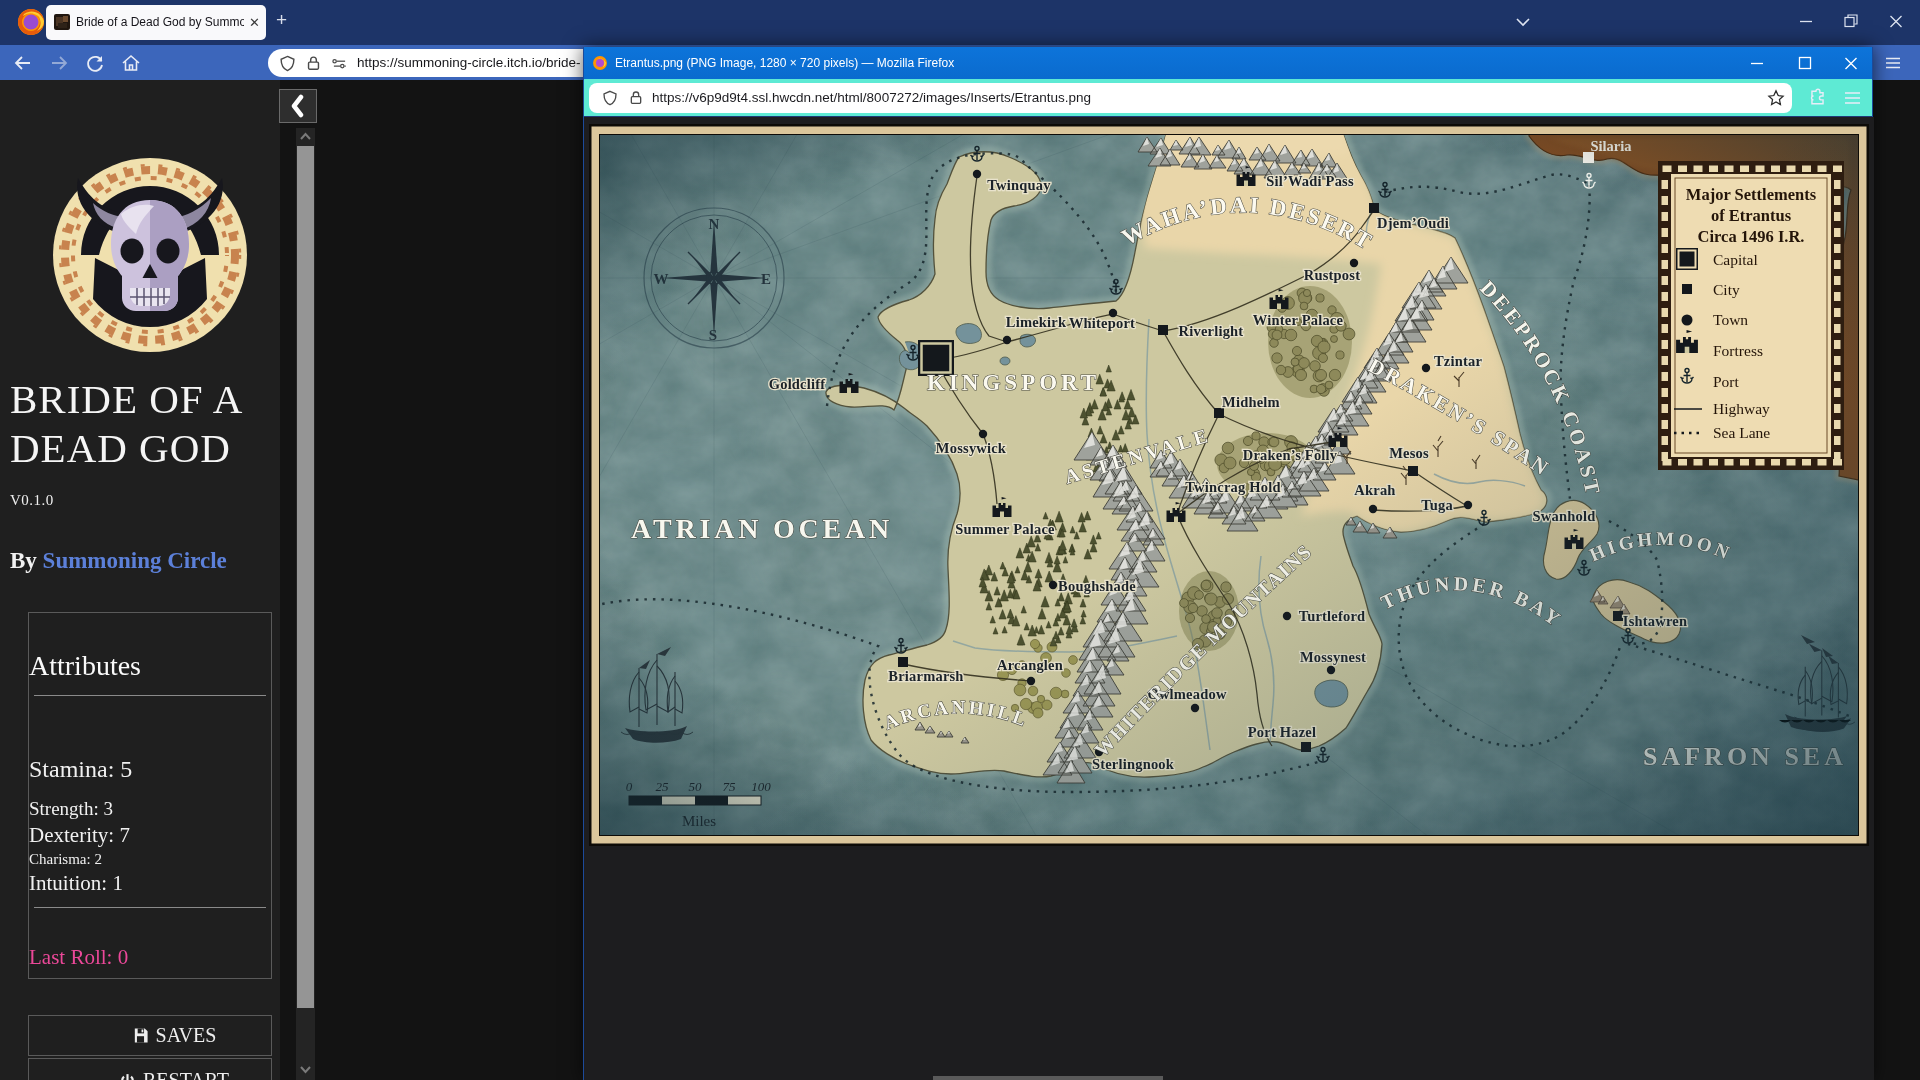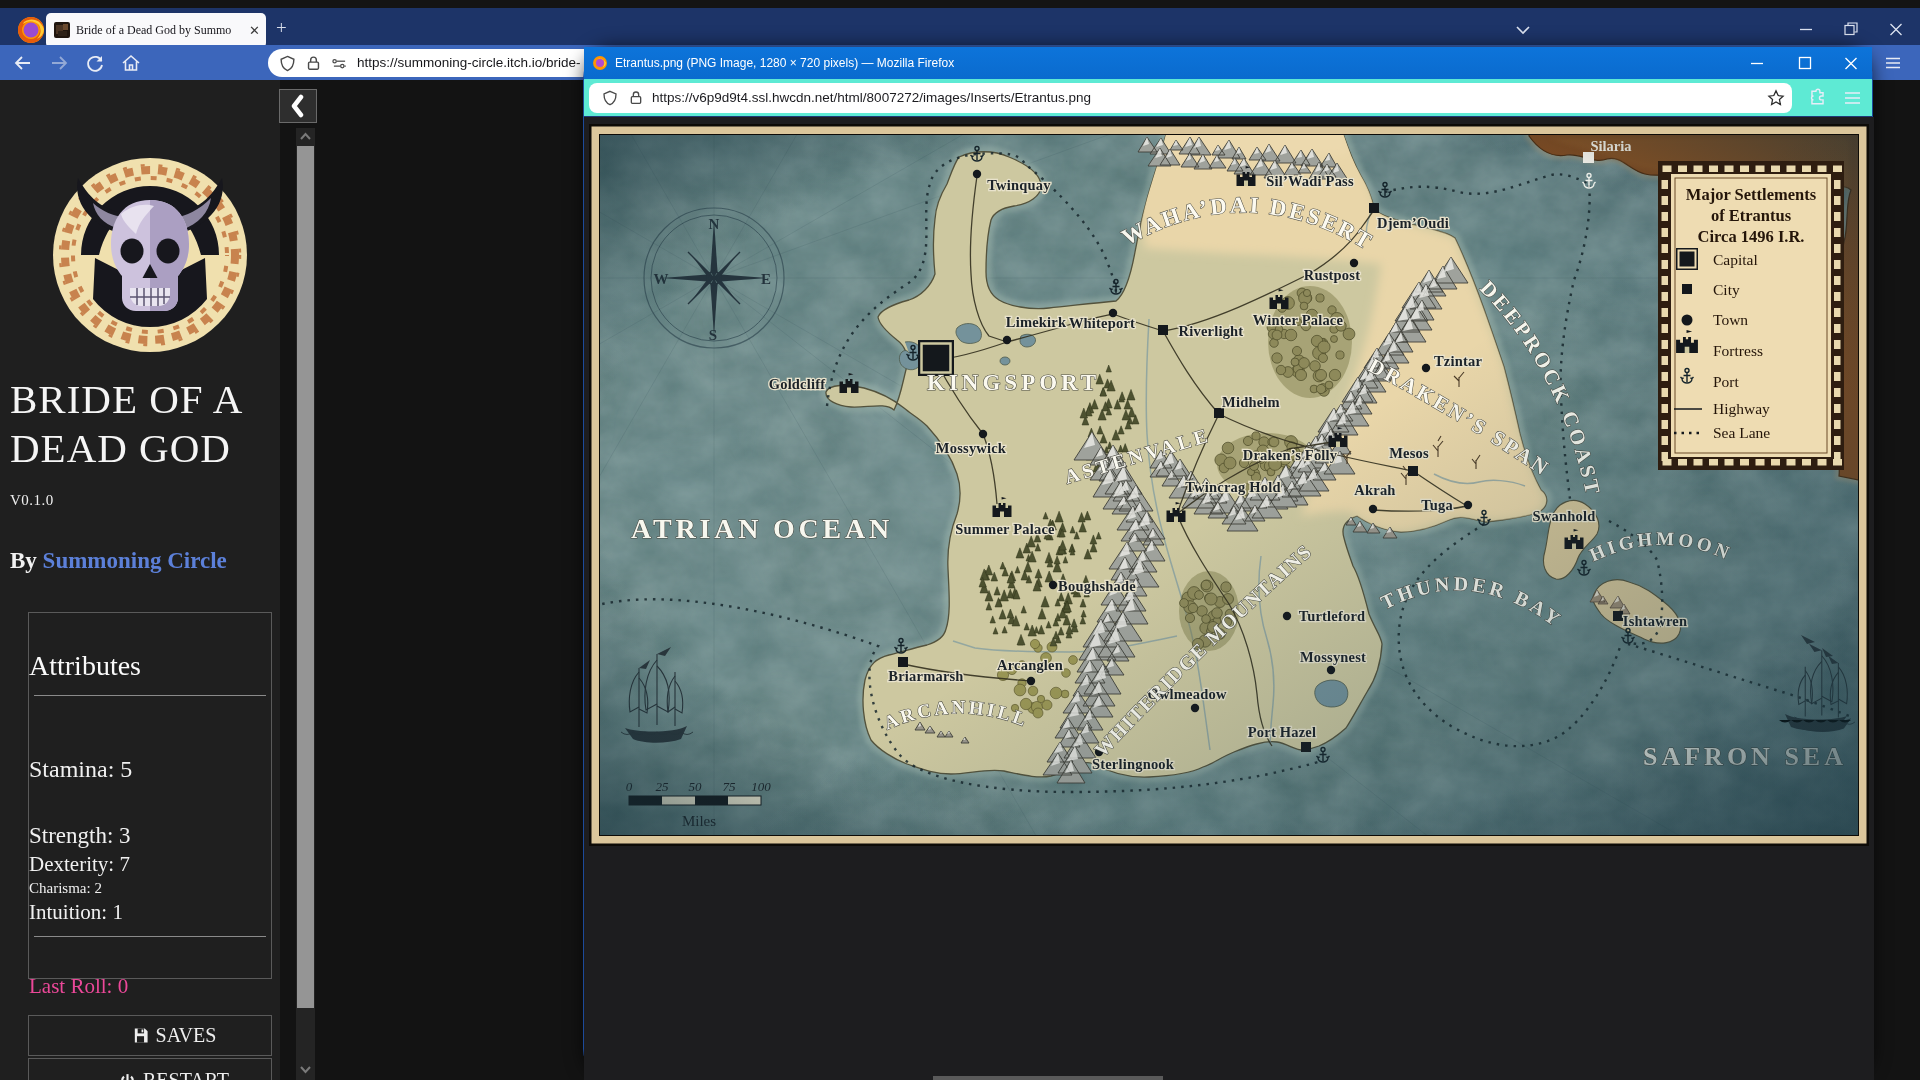--- a/index.html
+++ b/index.html
@@ -1,40 +1,40 @@
 <!DOCTYPE html>
 <html><head>
 <meta charset="utf-8">
 <style>
   * { margin:0; padding:0; box-sizing:border-box; }
   html,body { width:1920px; height:1080px; overflow:hidden; background:#141414;
     font-family:"Liberation Sans", sans-serif; }
   .abs { position:absolute; }
   
-  #tabbar { position:absolute; left:0; top:8px; width:1920px; height:45px; background:#1d3468;font-family:Liberation Serif, serif; }
+  #tabbar { position:absolute; left:0; top:0; width:1920px; height:45px; background:#1d3468; }
   #tab { position:absolute; left:46px; top:5px; width:220px; height:35px; background:#f9f9fb;
     border-radius:5px; overflow:hidden; }
   #tab .tt { position:absolute; left:30px; top:10px; width:168px; font-size:12px; color:#15141a;
     white-space:nowrap; overflow:hidden; }
   #tab .tx { position:absolute; right:6px; top:10px; font-size:13px; color:#3a3a3a; }
   #toolbar1 { position:absolute; left:0; top:45px; width:1920px; height:35px; background:#3c66bb; }
   #urlbar1 { position:absolute; left:268px; top:4px; width:900px; height:28px; background:#fff;
     border-radius:14px; }
   #content1 { position:absolute; left:0; top:80px; width:1920px; height:1000px; background:#131313; }
   #sidebar { position:absolute; left:0; top:80px; width:280px; height:1000px; background:#1f1f1f;
     color:#fff; font-family:"Liberation Serif", serif; }
   .ctr { text-align:left; }
   #attrbox { position:absolute; left:28px; top:532px; width:244px; height:367px;
     border:1px solid #5a5a5a; }
   .hr { border-top:1px solid #8a8a8a; margin:0 5px; }
   .btn { position:absolute; left:28px; width:244px; height:41px; border:1px solid #5a5a5a;
     color:#eee; font-size:20px; display:flex; align-items:center; justify-content:center; gap:7px;padding-left:48px; }
   
   #fwin { position:absolute; left:583px; top:47px; width:1290px; height:1033px;
-    box-shadow:0 0 18px rgba(0,0,0,.65); border-left:1px solid #1c4a9a; border-right:1px solid #1c4a9a;border-radius:31px; }
+    box-shadow:0 0 18px rgba(0,0,0,.65); border-left:1px solid #1c4a9a; border-right:1px solid #1c4a9a; }
   #ftitle { position:absolute; left:0; top:0; width:100%; height:32px;
     background:linear-gradient(#0d74da,#0a6bce); color:#fff; font-size:12px; }
   #ftool { position:absolute; left:0; top:32px; width:100%; height:38px; background:#5eead4;
     border-bottom:1px solid #1e3a78; }
   #furl { position:absolute; left:5px; top:4px; width:1203px; height:30px; background:#fff; border-radius:8px; }
   #fcontent { position:absolute; left:0; top:70px; width:1290px; height:963px; background:#1d1d1f; overflow:hidden; }
   svg text { font-family:"Liberation Serif", serif; }
 </style>
 </head>
 <body>
@@ -133,21 +133,21 @@
     <path d="M70,58 C80,49 94,47 103,50 C94,60 88,66 85,78 C79,72 72,66 70,58 Z" fill="#ece8f2" opacity=".85"></path>
   </svg>
   <div class="ctr abs" style="left:10px;top:295px;width:280px;font-size:41px;color:#f5f5f5;letter-spacing:1px">BRIDE OF A</div>
   <div class="ctr abs" style="left:10px;top:344px;width:280px;font-size:41px;color:#f5f5f5;letter-spacing:1px">DEAD GOD</div>
   <div class="ctr abs" style="left:10px;top:412px;width:280px;font-size:15px;color:#efefef;letter-spacing:.5px">V0.1.0</div>
   <div class="ctr abs" style="left:10px;top:468px;width:280px;font-size:23px;font-weight:bold"><span style="color:#f2f2f2">By </span><span style="color:#5c80d9">Summoning Circle</span></div>
   <div id="attrbox">
     <div class="ctr" style="font-size:28px;margin-top:37px;color:#fafafa">Attributes</div>
     <div class="hr" style="margin-top:13px"></div>
     <div class="ctr" style="font-size:24px;margin-top:60px;color:#f0f0f0">Stamina: 5</div>
-    <div class="ctr" style="font-size:23px;margin-top:40px;color:#f0f0f0">Strength: 3</div>
+    <div class="ctr" style="font-size:19px;margin-top:15px;color:#f0f0f0">Strength: 3</div>
     <div class="ctr" style="font-size:21px;margin-top:3px;color:#f0f0f0">Dexterity: 7</div>
     <div class="ctr" style="font-size:15px;margin-top:3px;color:#f0f0f0">Charisma: 2</div>
     <div class="ctr" style="font-size:21px;margin-top:3px;color:#f0f0f0">Intuition: 1</div>
     <div class="hr" style="margin-top:11px"></div>
     <div class="ctr" style="font-size:21px;margin-top:37px;color:#ec4899">Last Roll: 0</div>
   </div>
   <div class="btn" style="top:935px;font-family:'Liberation Serif',serif">
     <svg width="17" height="17" viewBox="0 0 24 24">
         <path d="M4,2 h14 l4,4 v16 h-18 Z" fill="#eee"></path>
         <rect x="8" y="2" width="9" height="7" fill="#1f1f1f"></rect>

